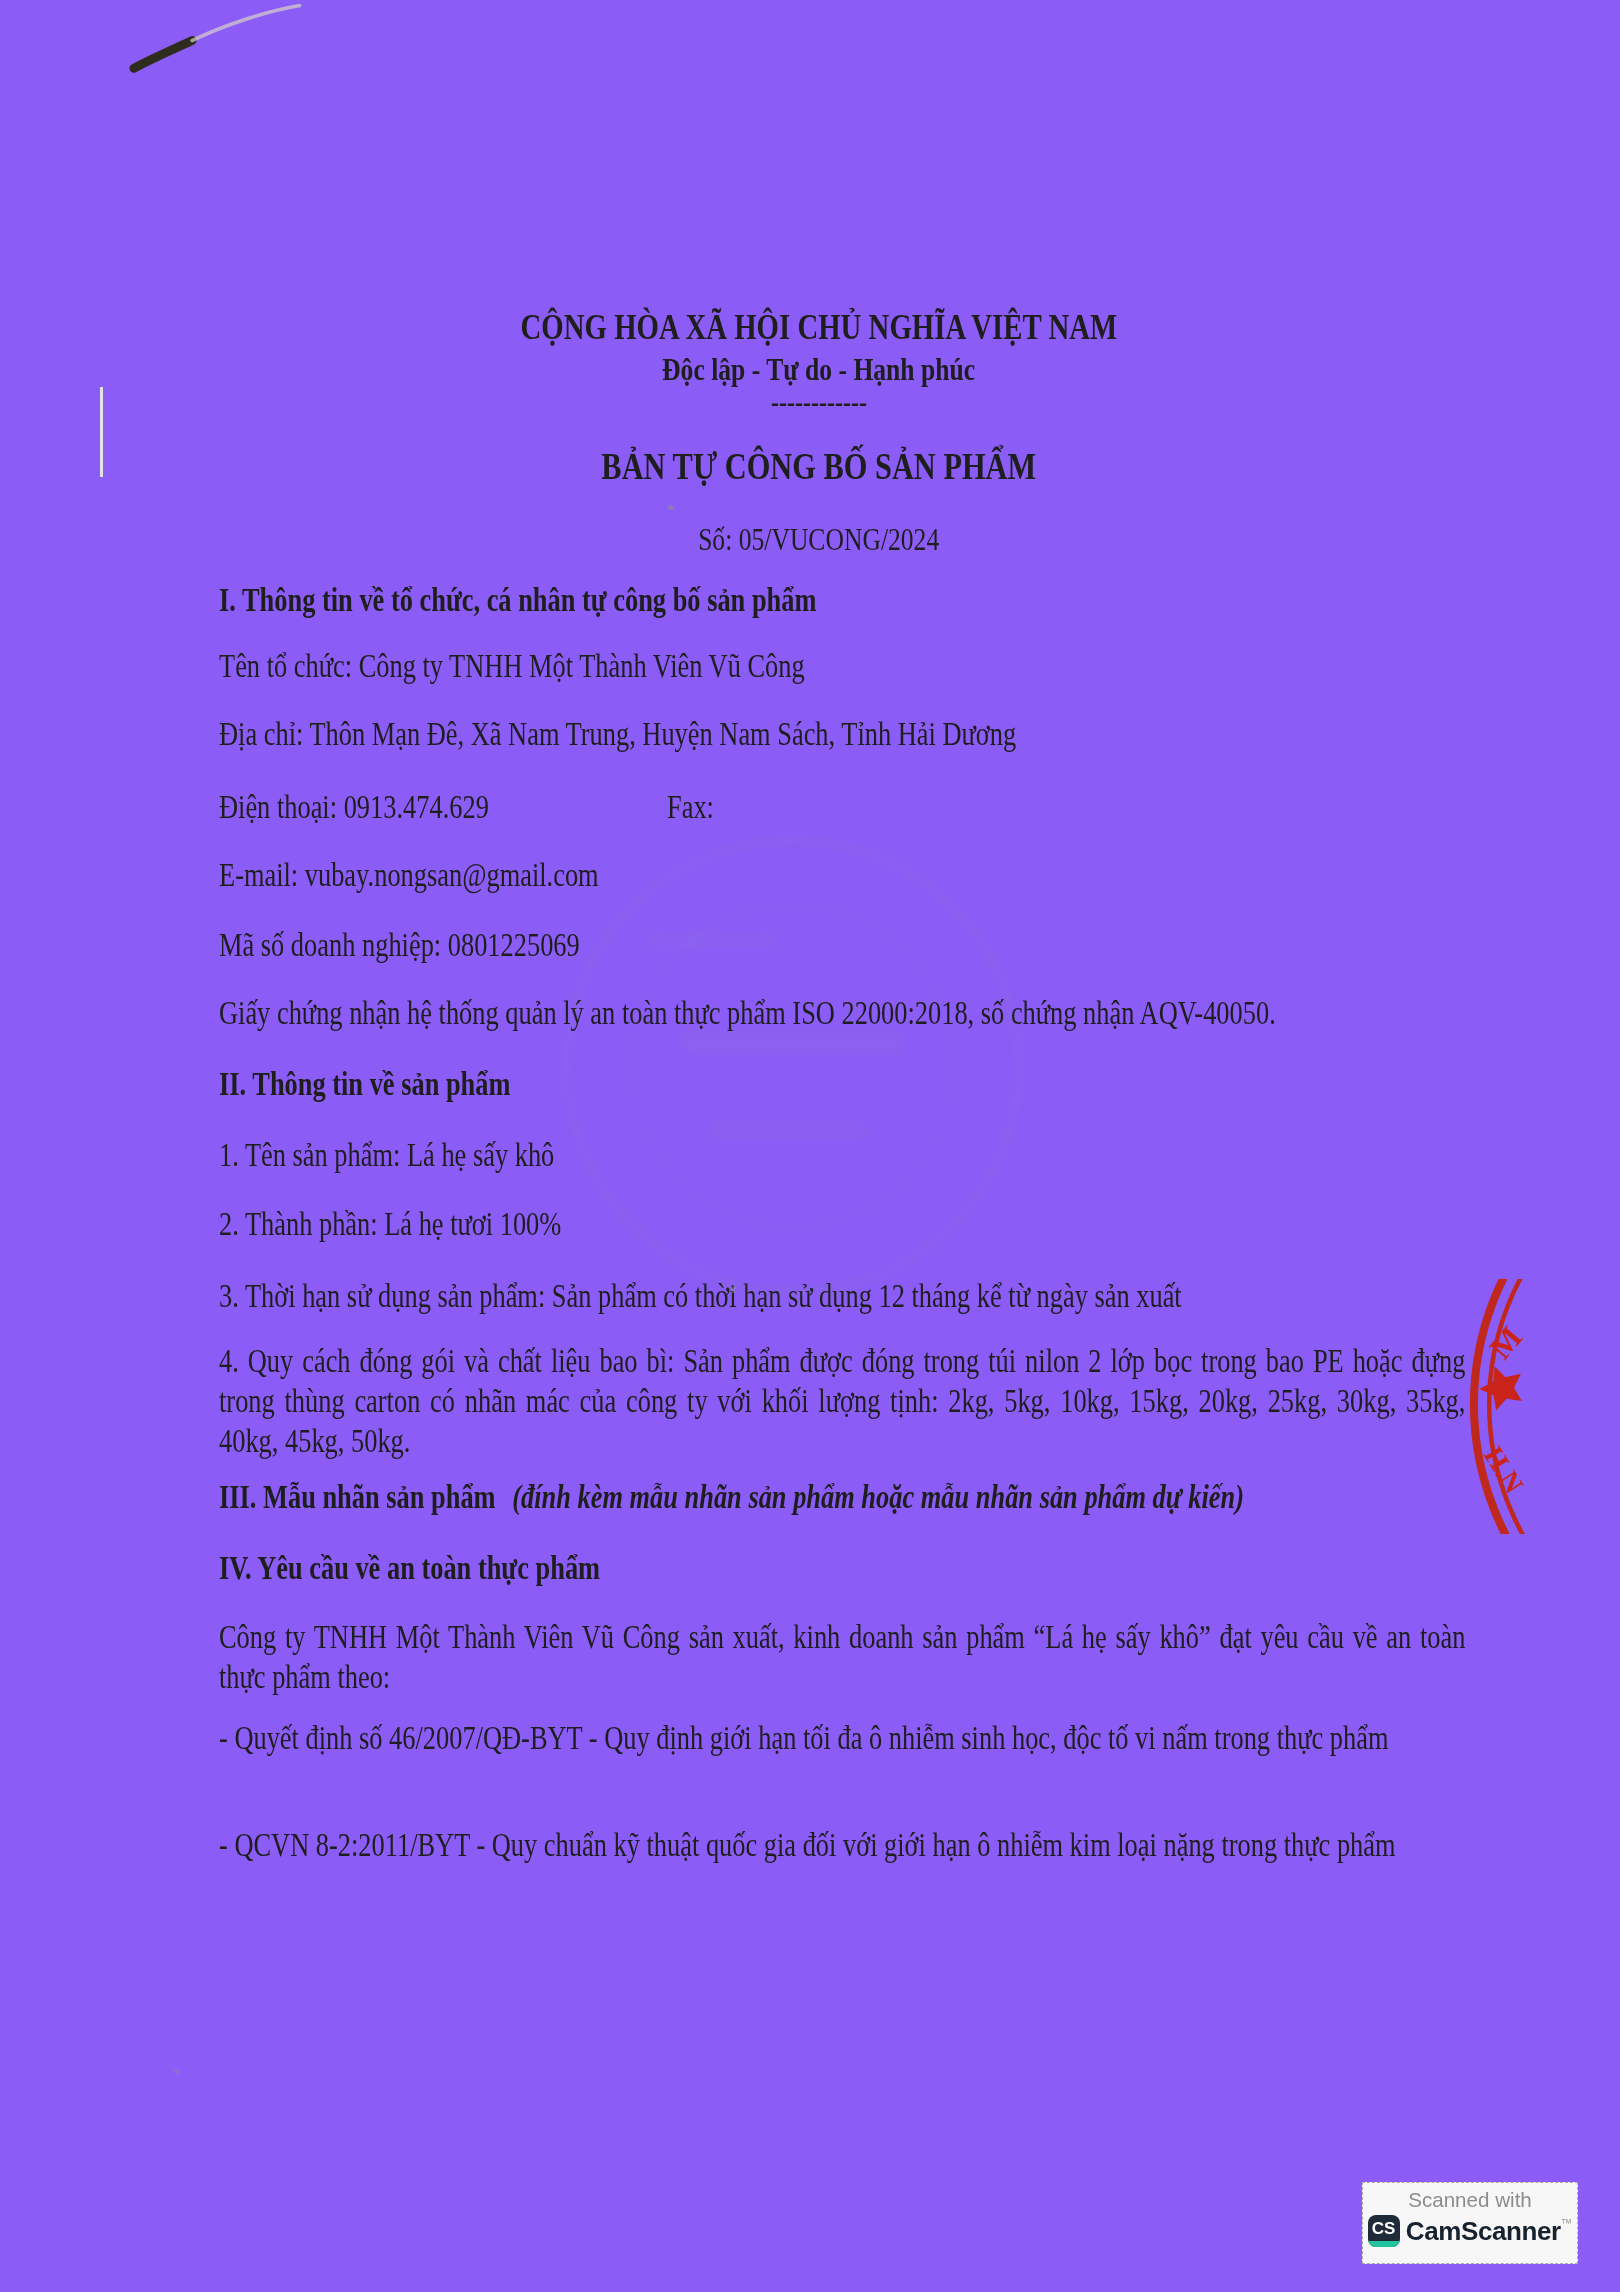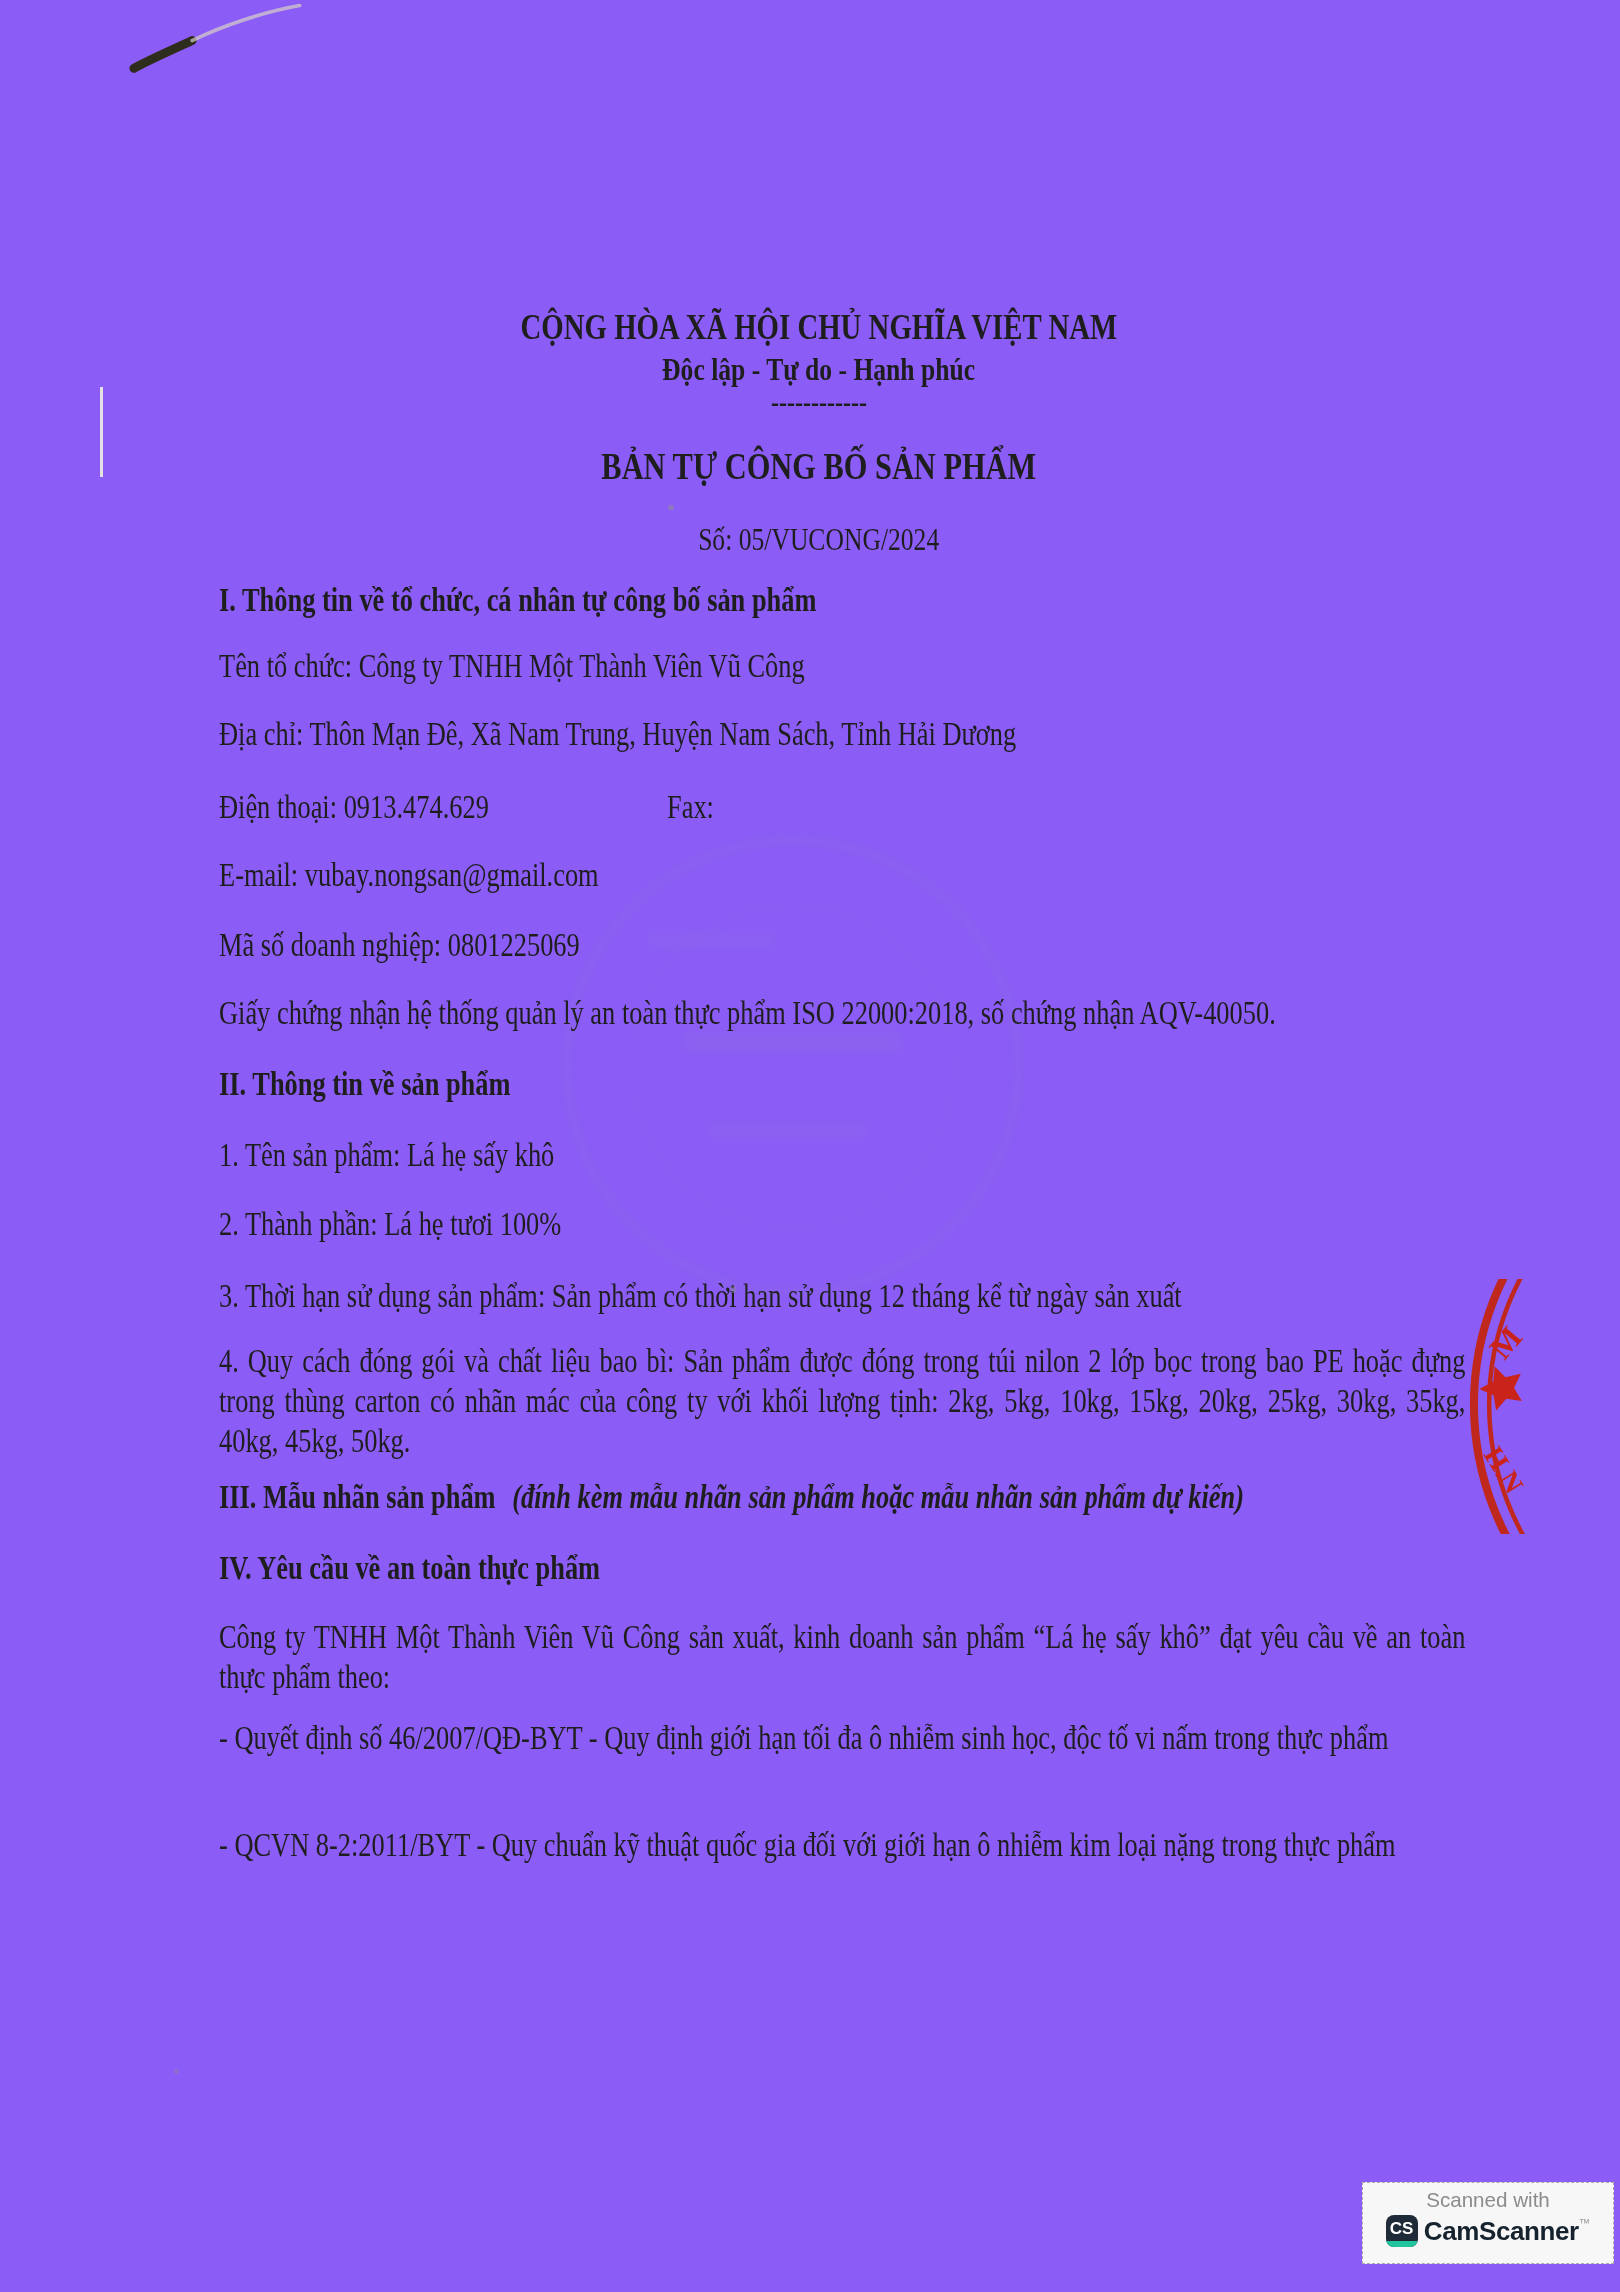--- a/index.html
+++ b/index.html
@@ -52,21 +52,21 @@
 
   
   .stamp-svg{position:absolute;left:1463px;top:1279px;}
 
   
   .speck{position:absolute;background:#8f8f8f;border-radius:50%;}
   .edge-line{position:absolute;left:100px;top:387px;width:2.7px;height:90px;background:#e2e2e2;}
 
   
   .cs-badge{
-    position:absolute;left:1362px;top:2182px;width:252px;height:82px;
+    position:absolute;left:1362px;top:2182px;width:216px;height:82px;
     background:#f7f7f7;border:1.8px dashed #ababab;box-sizing:border-box;
     font-family:"Liberation Sans","DejaVu Sans",sans-serif;
     text-align:center;padding-top:6.3px;
   }
   .cs-scanned{font-size:20.6px;color:#8c8c8c;line-height:22.4px;}
   .cs-row{display:flex;align-items:center;justify-content:center;margin-top:3.6px;gap:6.3px;}
   .cs-icon{position:relative;width:32px;height:32px;border-radius:8px;background:#1f2b38;overflow:hidden;flex:0 0 auto;}
   .cs-icon-txt{position:absolute;top:1.8px;left:0;right:0;color:#ffffff;font-weight:bold;font-size:17px;line-height:23px;}
   .cs-icon-bar{position:absolute;bottom:0;left:0;right:0;height:6.3px;background:#22c49e;}
   .cs-brand{font-size:26px;font-weight:bold;color:#16232e;letter-spacing:-0.4px;}

